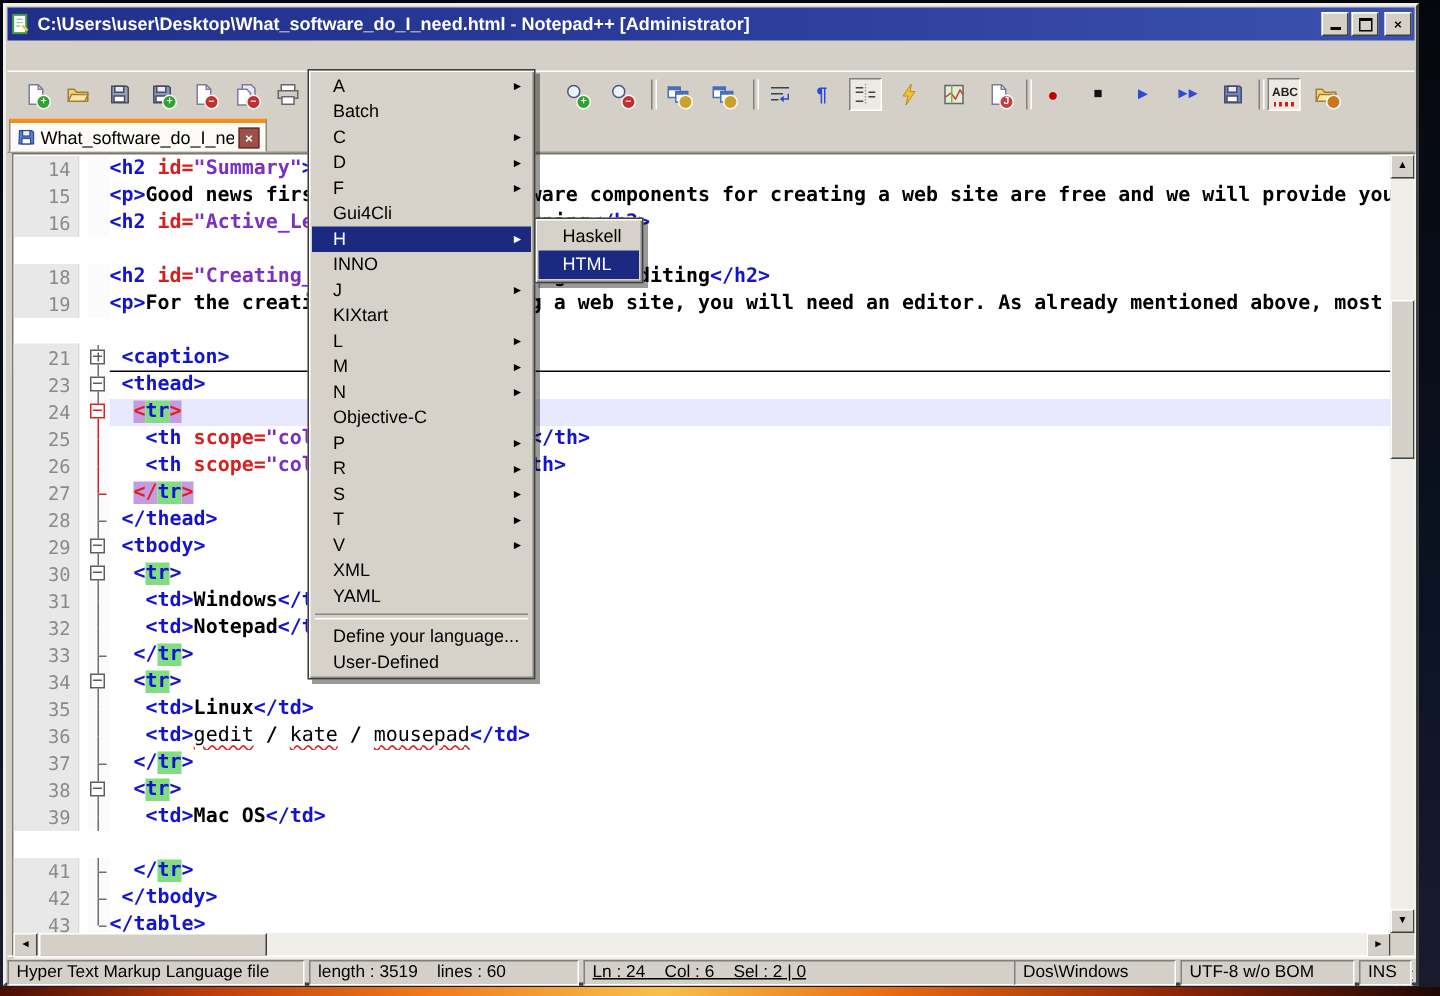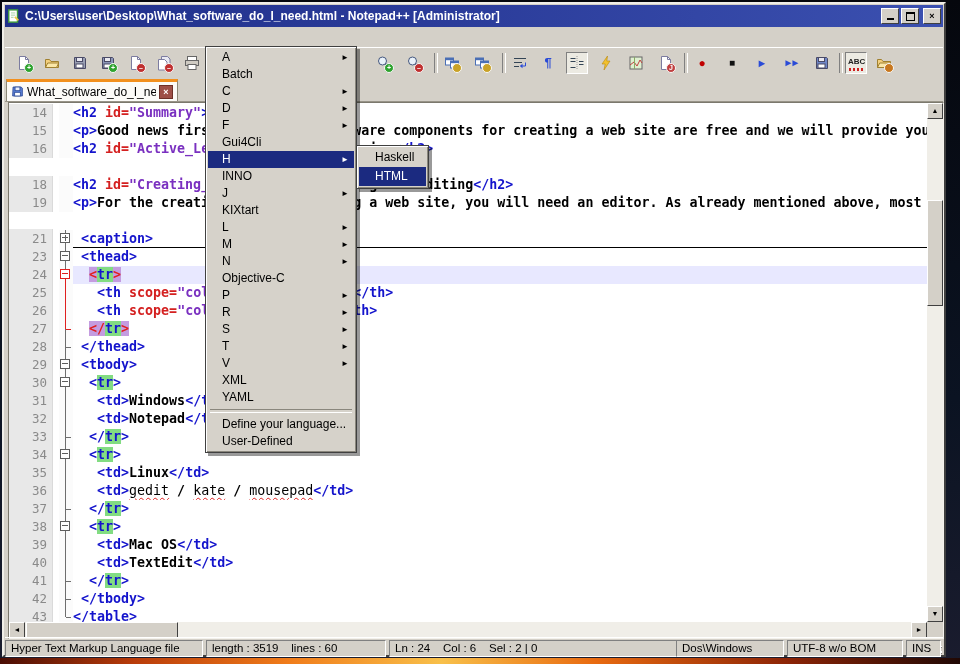--- a/index.html
+++ b/index.html
@@ -529,29 +529,20 @@
         </div>
         <div class="row" style="top: 432px;">
           <div class="ln">39</div>
           <div class="bmm"></div>
           <div class="fold">
             <i style="position:absolute;left:6px;top:0;width:1px;height:9px;background:#6E6E6E"></i>
             <i style="position:absolute;left:6px;top:9px;width:1px;height:9px;background:#6E6E6E"></i>
           </div>
           <div class="code"><span class="tx">   </span><span class="tg">&lt;</span><span class="tg">td</span><span class="tg">&gt;</span><span class="tx">Mac OS</span><span class="tg">&lt;/</span><span class="tg">td</span><span class="tg">&gt;</span><span class="tx"></span></div>
         </div>
-        <div class="row" style="top: 450px;">
-          <div class="ln">40</div>
-          <div class="bmm"></div>
-          <div class="fold">
-            <i style="position:absolute;left:6px;top:0;width:1px;height:9px;background:#6E6E6E"></i>
-            <i style="position:absolute;left:6px;top:9px;width:1px;height:9px;background:#6E6E6E"></i>
-          </div>
-          <div class="code"><span class="tx">   </span><span class="tg">&lt;</span><span class="tg">td</span><span class="tg">&gt;</span><span class="tx">TextEdit</span><span class="tg">&lt;/</span><span class="tg">td</span><span class="tg">&gt;</span><span class="tx"></span></div>
-        </div>
         <div class="row" style="top: 468px;">
           <div class="ln">41</div>
           <div class="bmm"></div>
           <div class="fold">
             <i style="position:absolute;left:6px;top:0;width:1px;height:9px;background:#6E6E6E"></i>
             <i style="position:absolute;left:6px;top:9px;width:1px;height:9px;background:#6E6E6E"></i>
             <i style="position:absolute;left:7px;top:9px;width:5px;height:1px;background:#6E6E6E"></i>
           </div>
           <div class="code"><span class="tx">  </span><span class="tg">&lt;/</span><span class="tg sh">tr</span><span class="tg">&gt;</span><span class="tx"></span></div>
         </div>
@@ -585,21 +576,21 @@
       <div class="sb-thumb" style="left:17px;width:152px;top:0;height:16px;"></div>
       <div class="sb-btn" style="right:0;">►</div>
     </div>
     <div class="sb-corner"></div>
   </div>
 
   <div class="statusbar" id="statusbar">
     <div class="grip"></div>
   <div class="sseg" style="left: 0px; width: 198px;">Hyper Text Markup Language file</div>
       <div class="sseg" style="left: 201px; width: 180px;">length : 3519    lines : 60</div>
-      <div class="sseg" style="left: 384px; width: 288px;">Ln : 24    Col : 6    Sel : 2 | 0</div>
+      <div class="sseg" style="left: 384px; width: 288px; text-decoration: underline;">Ln : 24    Col : 6    Sel : 2 | 0</div>
       <div class="sseg" style="left: 671px; width: 108px;">Dos\Windows</div>
       <div class="sseg" style="left: 782px; width: 116px;">UTF-8 w/o BOM</div>
       <div class="sseg" style="left: 901px; width: 35px;">INS</div>
     </div>
 </div>
 
 <div class="popup" id="langmenu" style="left: 205px; top: 46px; width: 152px;">
     <div class="pm-item">A<span class="pm-arrow">►</span></div>
     <div class="pm-item">Batch</div>
     <div class="pm-item">C<span class="pm-arrow">►</span></div>

